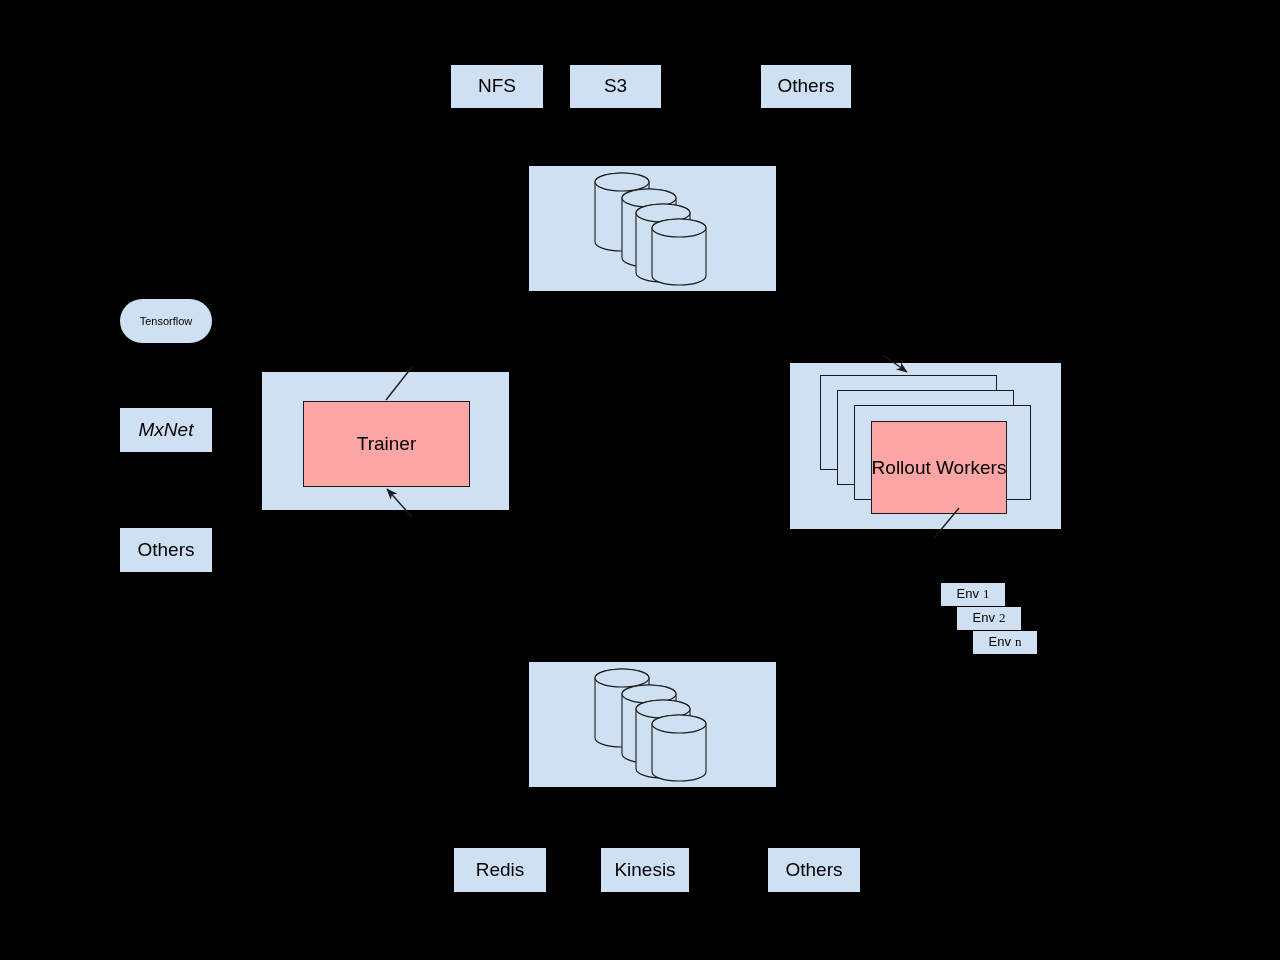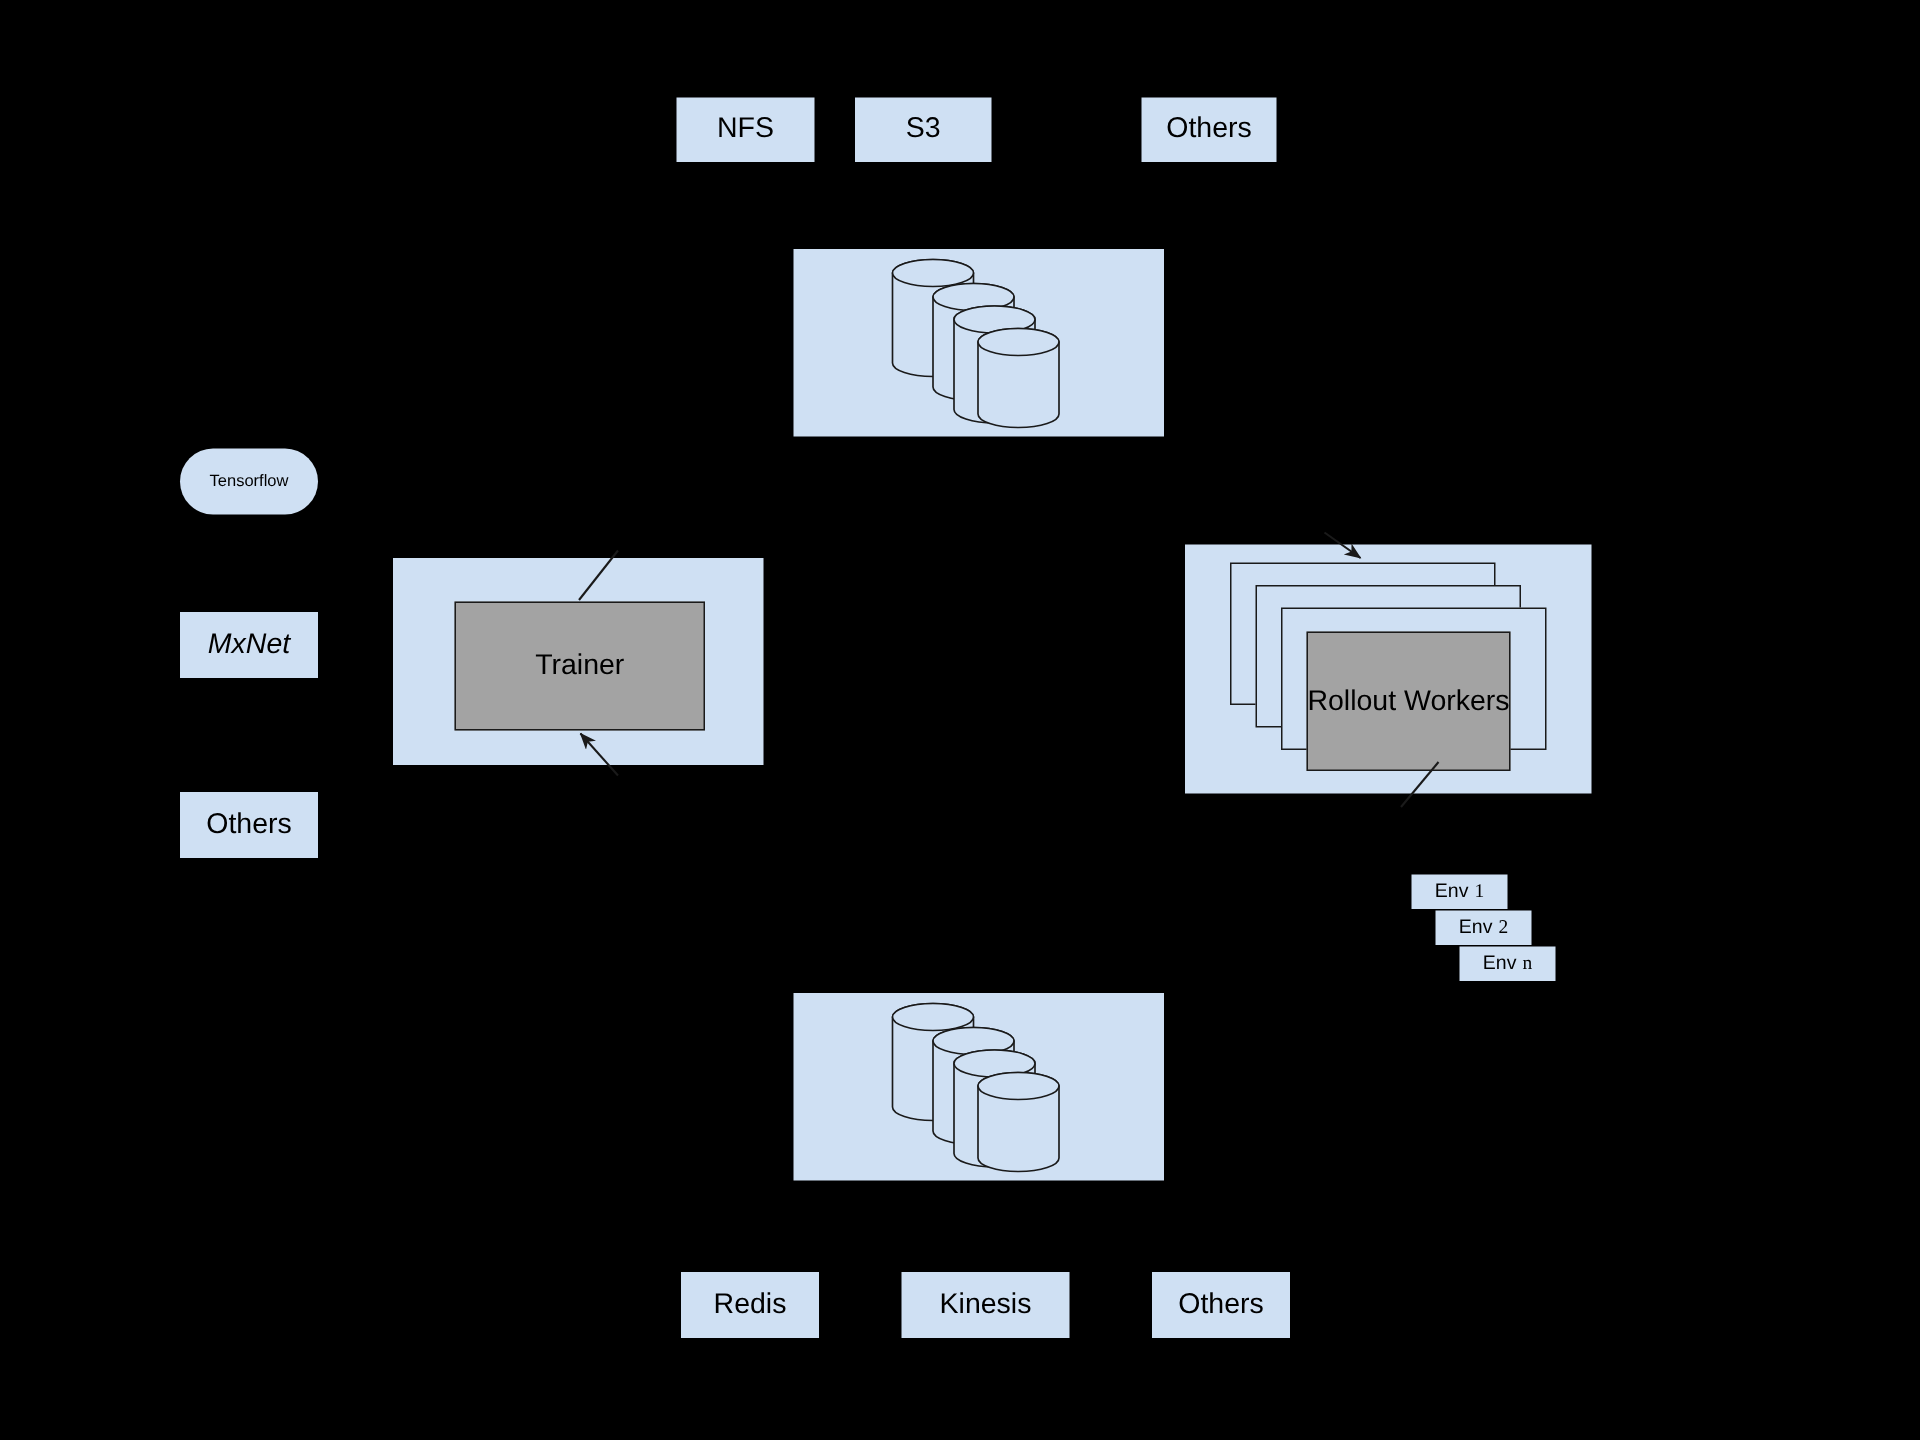--- a/index.html
+++ b/index.html
@@ -53,21 +53,21 @@
     top: 0;
     width: 1280px;
     height: 960px;
     overflow: visible;
     pointer-events: none;
   }
 
   .inner-box {
     position: absolute;
     box-sizing: border-box;
-    background: #a3a3a3;
+    background: #fca5a5;
     border: 1px solid #1a1a1a;
     display: flex;
     align-items: center;
     justify-content: center;
     font-size: 19px;
     color: #000;
     white-space: nowrap;
   }
   .stack-box {
     position: absolute;
@@ -168,21 +168,21 @@
         <path d="M123,62 a27,9 0 0 1 54,0 v48 a27,9 0 0 1 -54,0 z"></path>
         <ellipse cx="150" cy="62" rx="27" ry="9"></ellipse>
       </g>
     </svg>
   </div>
 
   <div class="node plain label-lg" style="left:454px; top:848px; width:92px; height:44px;">
     <span>Redis</span>
   </div>
 
-  <div class="node plain label-lg" style="left:601px; top:848px; width:112px; height:44px;">
+  <div class="node plain label-lg" style="left:601px; top:848px; width:88px; height:44px;">
     <span>Kinesis</span>
   </div>
 
   <div class="node plain label-lg" style="left:768px; top:848px; width:92px; height:44px;">
     <span>Others</span>
   </div>
 
   <svg class="svg-layer" viewBox="0 0 1280 960">
     <defs>
       <marker id="arrowhead" markerWidth="9" markerHeight="9" refX="7.5" refY="3.2" orient="auto" markerUnits="strokeWidth">

